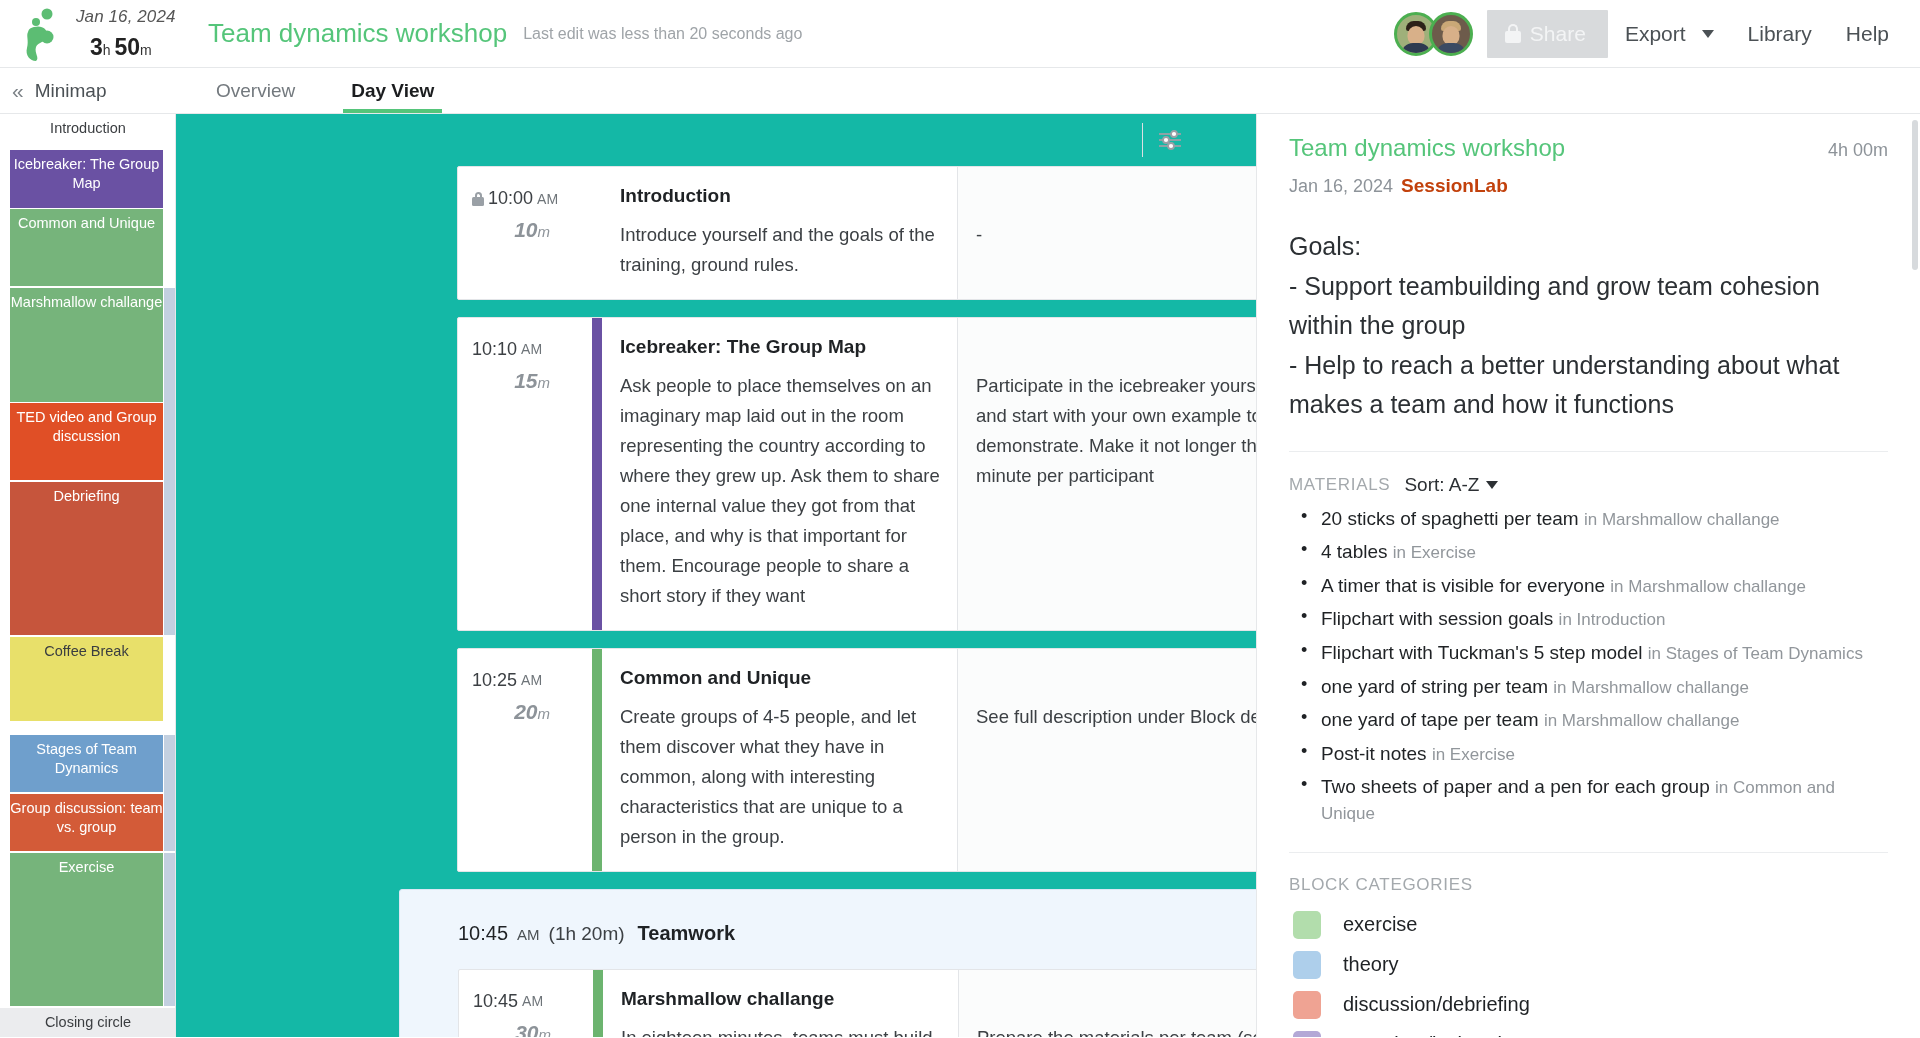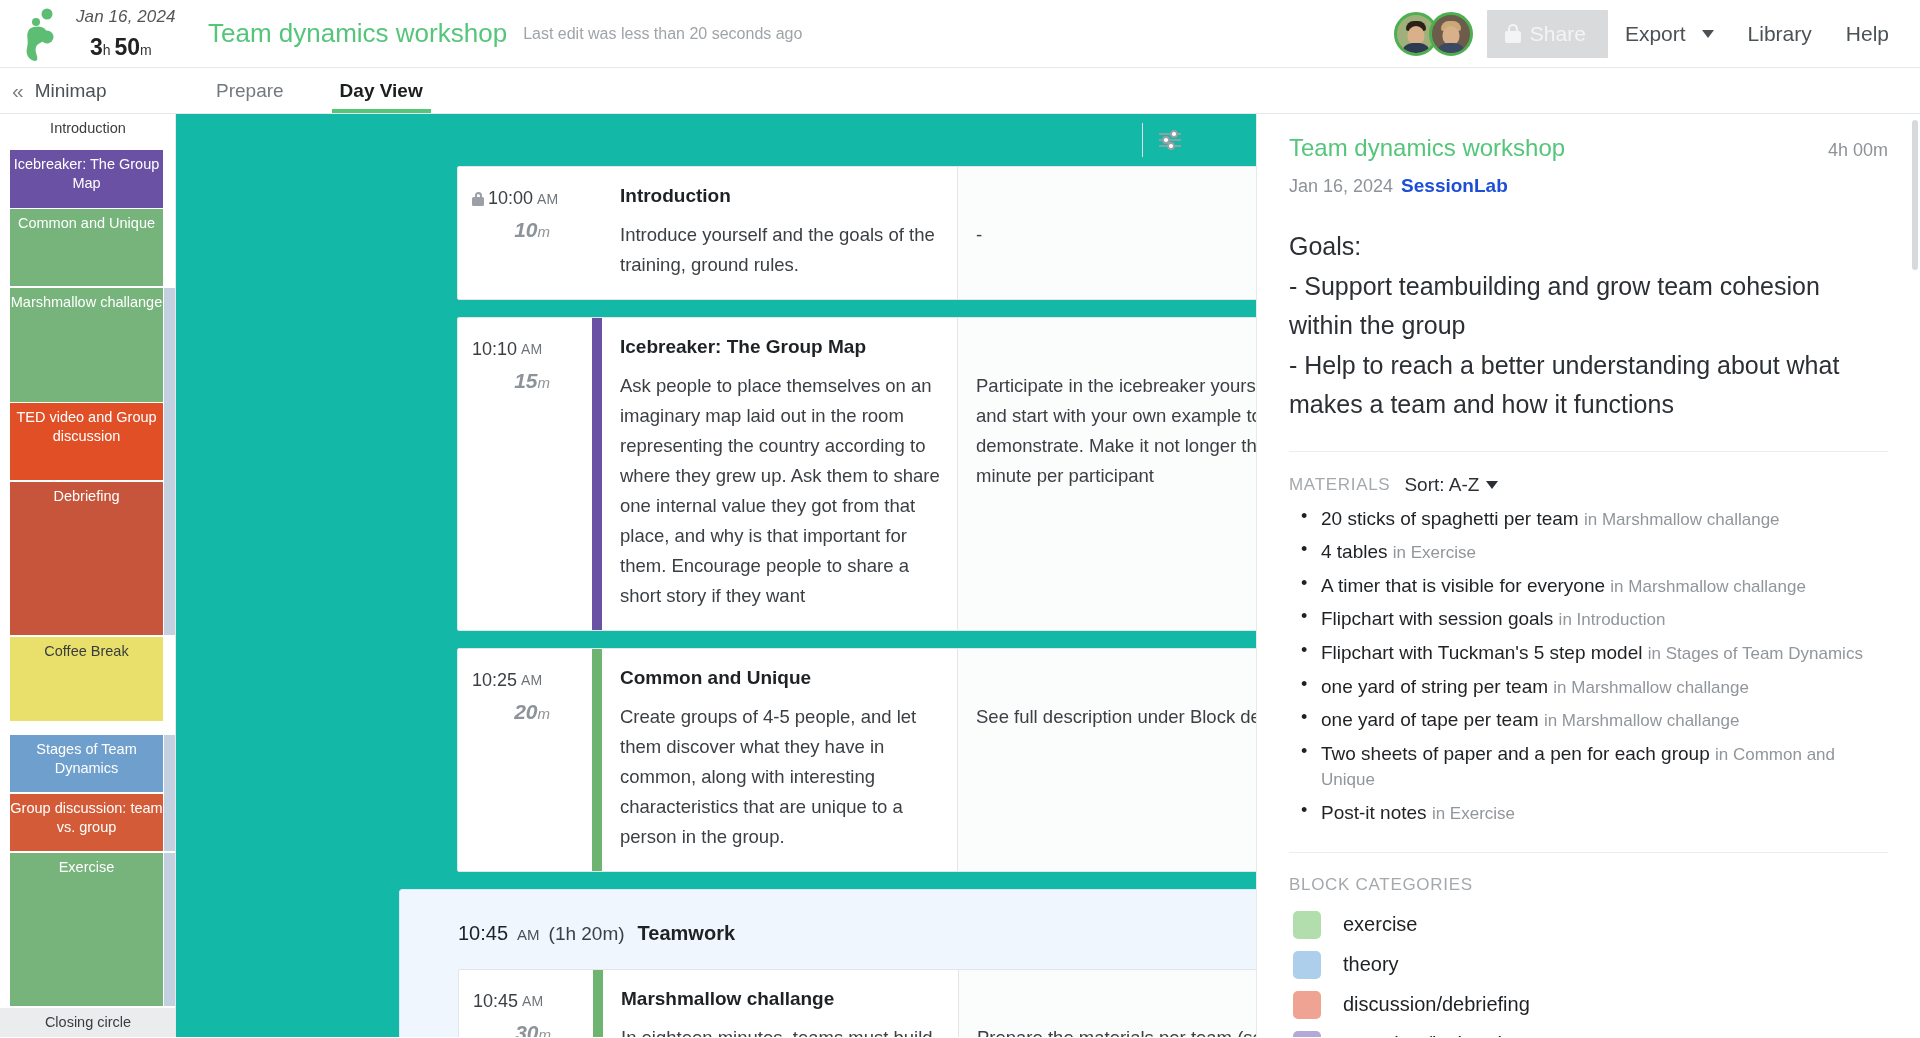--- a/index.html
+++ b/index.html
@@ -300,21 +300,21 @@
   .side-title-row { display: flex; align-items: baseline; }
   .side-title {
     font-size: 24px; color: #55c57a;
   }
   .side-dur {
     margin-left: auto; font-size: 18px; color: #8d9399;
   }
   .side-sub {
     margin-top: 13px; font-size: 18px; color: #8d9399;
   }
-  .side-sub b { color: #1d4ed8; font-size: 19px; margin-left: 8px; }
+  .side-sub b { color: #c2410c; font-size: 19px; margin-left: 8px; }
   .side-goals {
     margin-top: 30px;
     font-size: 25px; color: #2c3034; line-height: 1.58;
   }
   .hr { border-top: 1px solid #ebedef; margin: 26px 0 0 0; }
 
   .sec-label {
     font-size: 17px; color: #a4a9ad; letter-spacing: .7px;
     display: flex; align-items: center; gap: 14px;
     padding: 22px 0 10px 0;
@@ -403,21 +403,21 @@
     <div class="hdr-link">Library</div>
     <div class="hdr-link">Help</div>
   </div>
 </div>
 
 <div class="tabbar">
   <div class="minimap-toggle">
     <span class="chev">«</span>
     <span>Minimap</span>
   </div>
-  <div class="tab first">Prepare</div>
+  <div class="tab first">Overview</div>
   <div class="tab active">Day View</div>
 </div>
 
 <div class="body-wrap">
 
   <div class="minimap">
     <div class="mm-inner" id="mm-inner">
         <div class="mm-rail" style="top: 174px; height: 347px;"></div>
         <div class="mm-rail" style="top: 621px; height: 116px;"></div>
         <div class="mm-rail" style="top: 739px; height: 153px;"></div>
@@ -560,22 +560,22 @@
         </span>
       </div>
       <ul class="mat-list" id="mat-list">
           <li><span>20 sticks of spaghetti per team </span><span class="where">in Marshmallow challange</span></li>
           <li><span>4 tables </span><span class="where">in Exercise</span></li>
           <li><span>A timer that is visible for everyone </span><span class="where">in Marshmallow challange</span></li>
           <li><span>Flipchart with session goals </span><span class="where">in Introduction</span></li>
           <li><span>Flipchart with Tuckman's 5 step model </span><span class="where">in Stages of Team Dynamics</span></li>
           <li><span>one yard of string per team </span><span class="where">in Marshmallow challange</span></li>
           <li><span>one yard of tape per team </span><span class="where">in Marshmallow challange</span></li>
+          <li><span>Post-it notes </span><span class="where">in Exercise</span></li>
           <li><span>Two sheets of paper and a pen for each group </span><span class="where">in Common and Unique</span></li>
-          <li><span>Post-it notes </span><span class="where">in Exercise</span></li>
         </ul>
       <div class="hr"></div>
     </div>
 
     <div class="side-sec">
       <div class="sec-label">
           <span>BLOCK CATEGORIES</span>
         </div>
       <ul class="cat-list" id="cat-list">
           <li>

